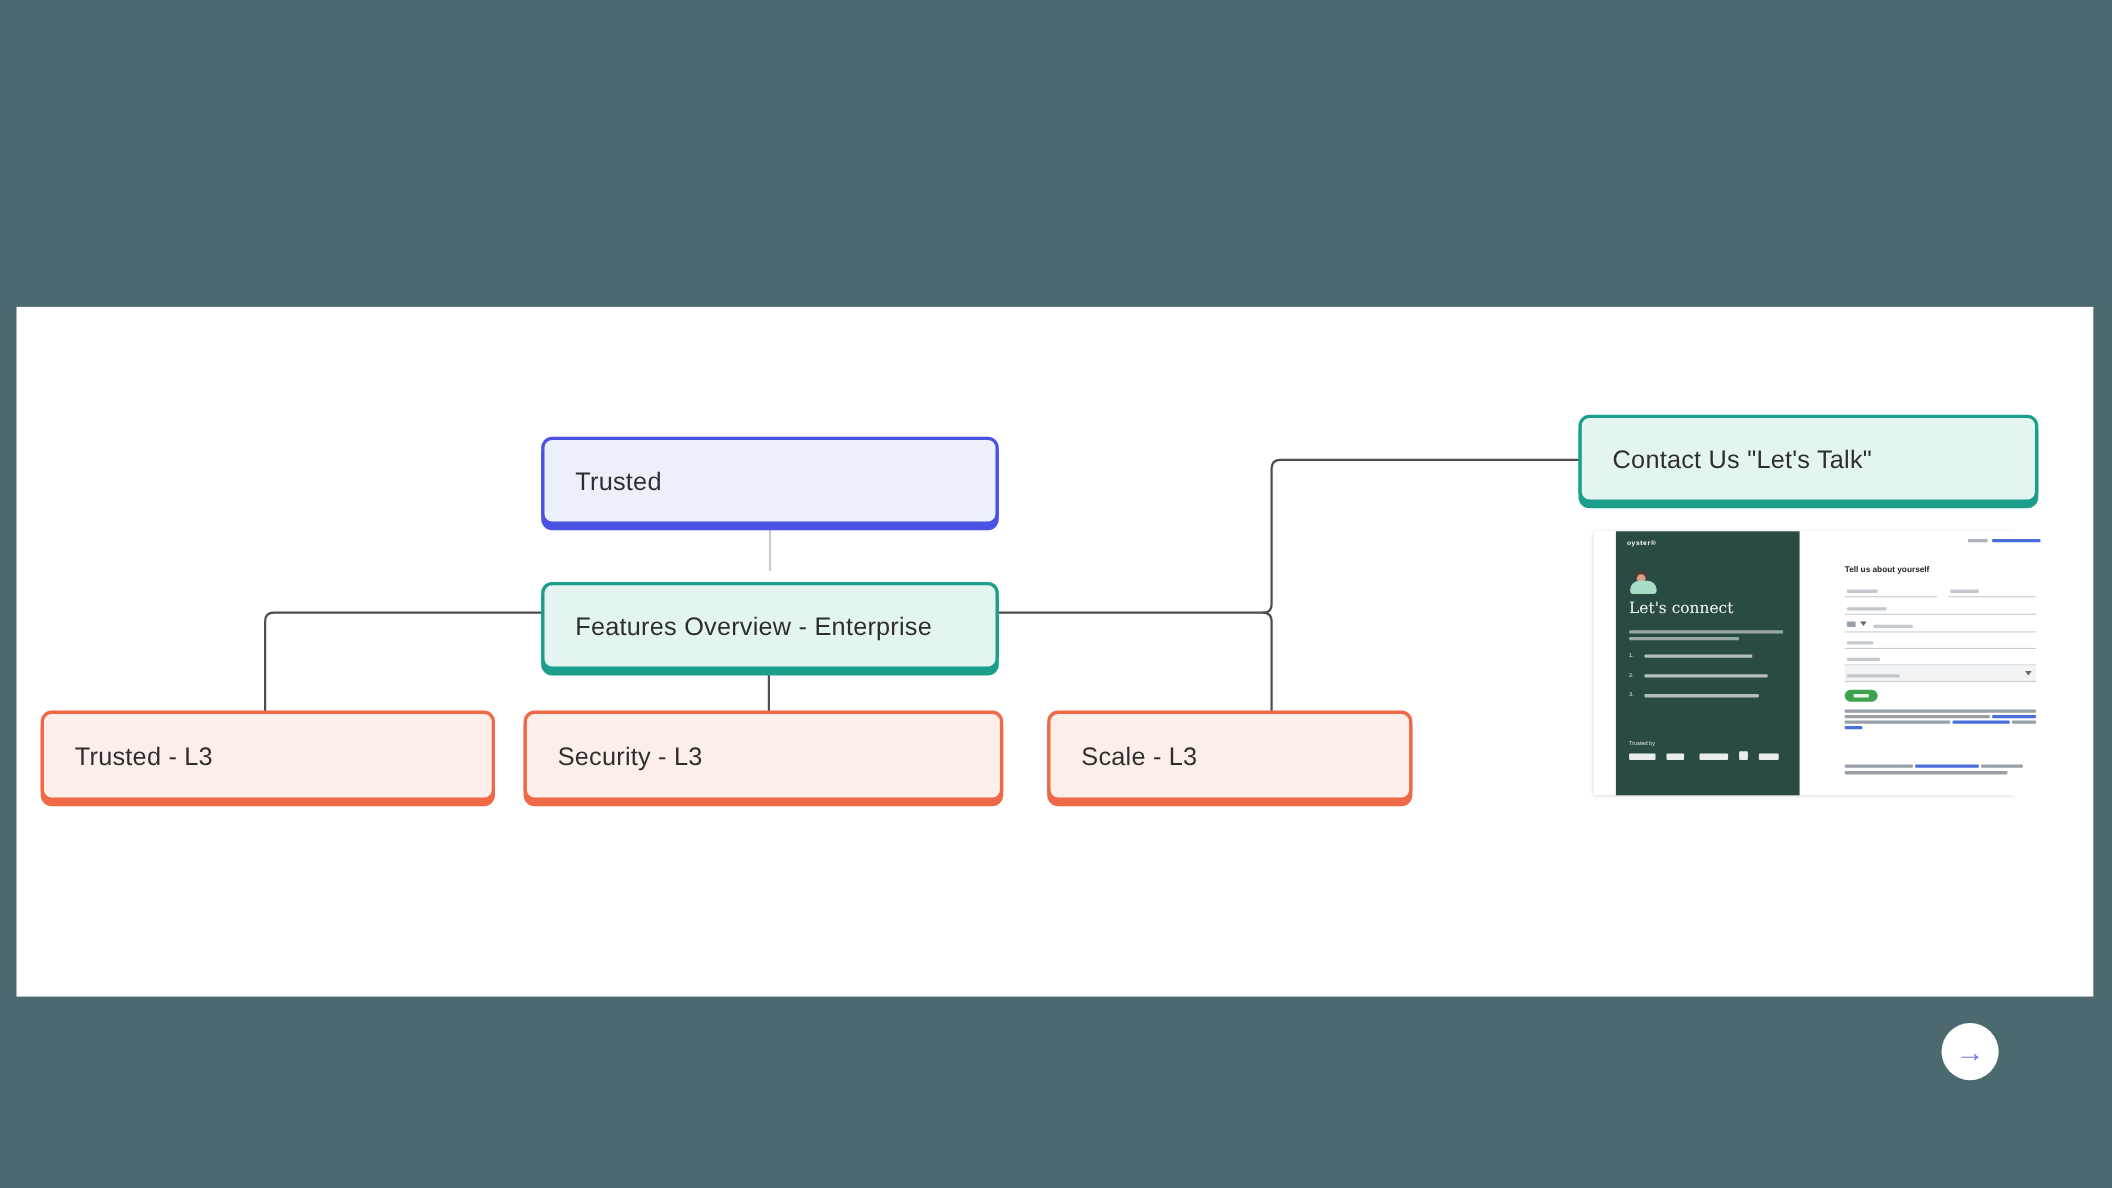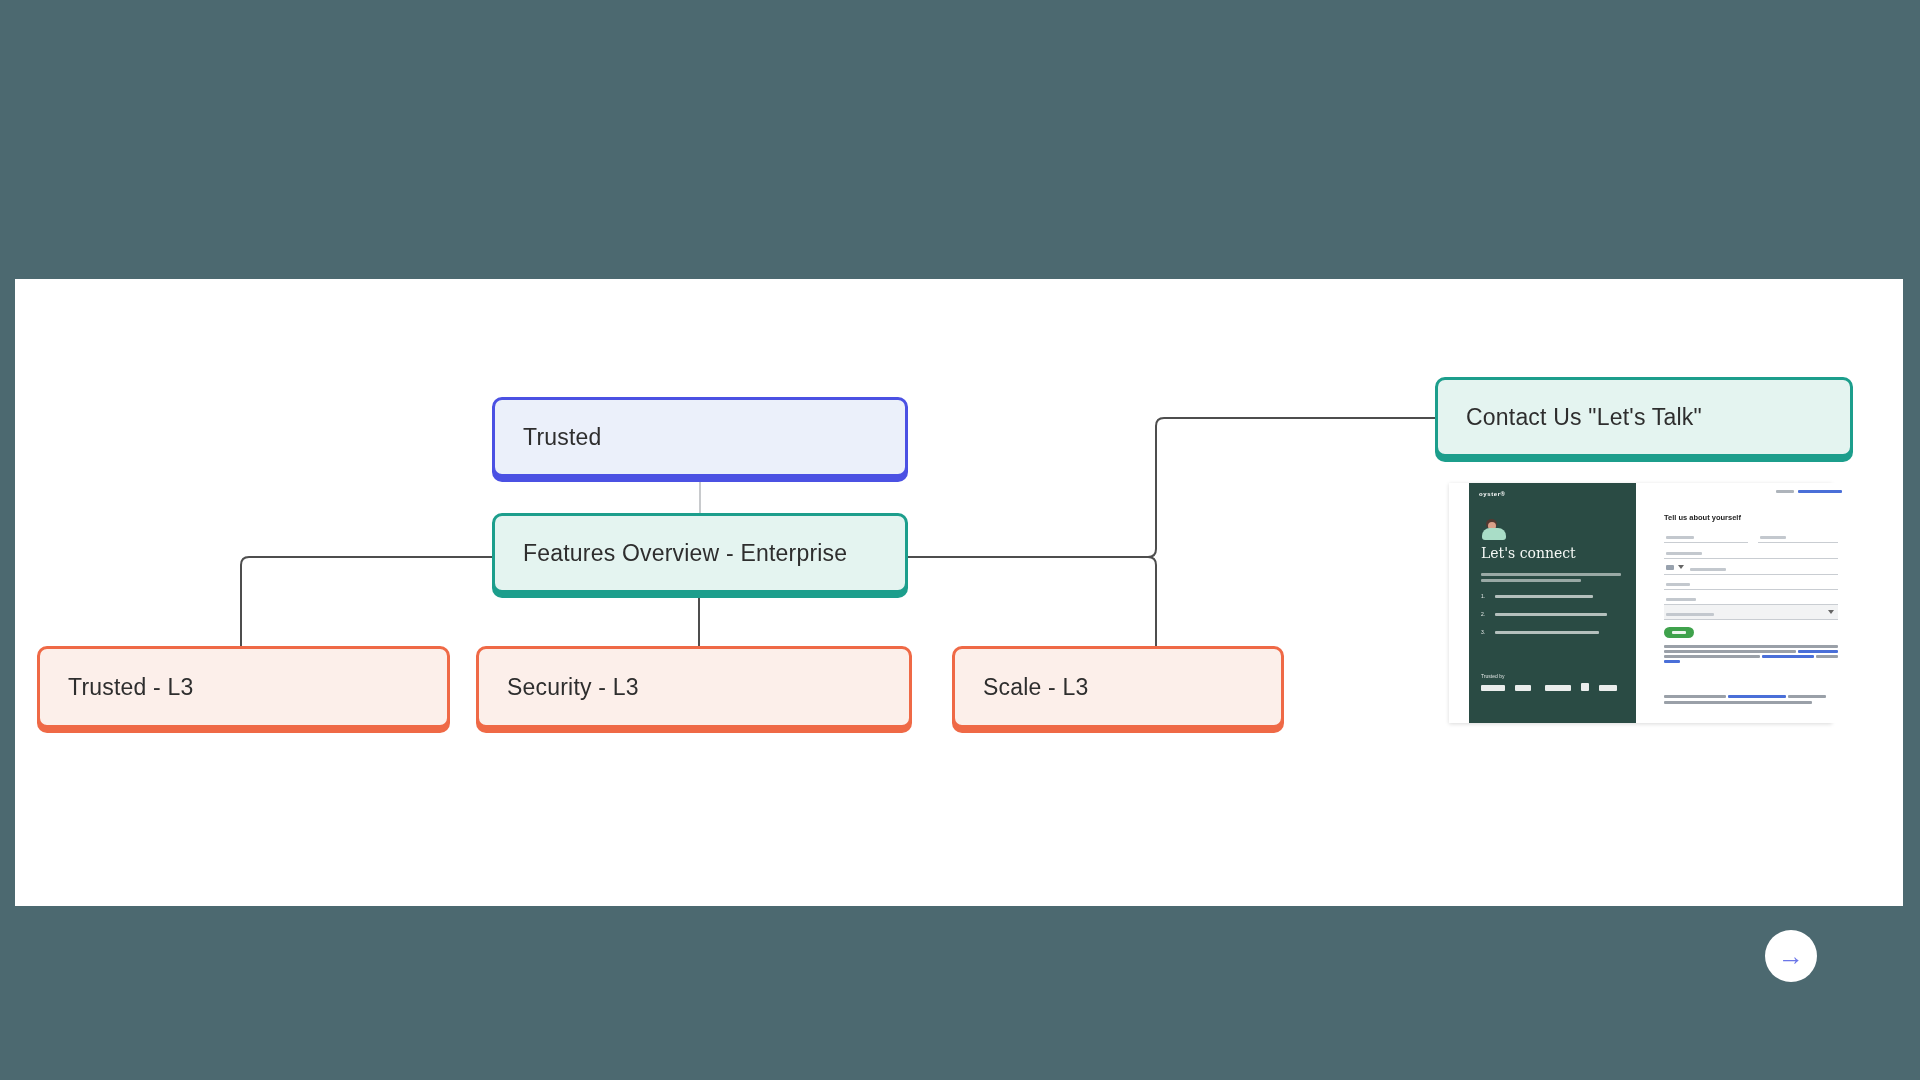--- a/index.html
+++ b/index.html
@@ -22,21 +22,21 @@
     display:flex;align-items:center;padding-left:28px;
     cursor:pointer;
   }
   .node-label{font-size:23px;color:#2E2E2E;letter-spacing:.2px;white-space:pre;}
   
   .preview{
     position:absolute;left:1434px;top:204px;width:383px;height:240px;z-index:2;
     display:flex;box-shadow:0 1px 4px rgba(0,0,0,.15);
   }
   .pv-left{position:relative;width:167px;height:240px;background:#2A4B44;flex:none;margin-left:20px;}
-  .pv-right{position:relative;width:216px;height:240px;background:#FFFFFF;flex:none;}
+  .pv-right{position:relative;width:216px;height:240px;background:#FFFFFF;flex:none;margin-left:13px;}
   .pv-left *,.pv-right *{position:absolute;}
   .pv-logo{left:10px;top:8px;font-size:6px;font-weight:bold;color:#FFFFFF;letter-spacing:.6px;}
   .pv-avatar{left:13px;top:36px;width:24px;height:22px;}
   .pv-hair{left:4px;top:0;width:11px;height:10px;border-radius:50%;background:#523931;}
   .pv-face{left:6px;top:3px;width:8px;height:8px;border-radius:50%;background:#D9A089;}
   .pv-shirt{left:0;top:9px;width:24px;height:12px;border-radius:8px 8px 3px 3px;background:#A9DDC7;}
   .pv-title{left:12px;top:62px;font-family:"DejaVu Serif", serif;font-size:14px;color:#F4F8F5;white-space:nowrap;}
   .wbar{background:rgba(255,255,255,.52);height:3px;border-radius:1px;}
   .wbar2{background:rgba(255,255,255,.65);height:3px;border-radius:1px;}
   .marker{font-size:5px;color:rgba(255,255,255,.9);line-height:5px;}
@@ -77,21 +77,21 @@
 
     <path d="M891 278 H1133 Q1141 278 1141 270 V147 Q1141 139 1149 139 H1422" stroke="#4E4E4E" stroke-width="2" fill="none"></path>
 
     <path d="M1133 278 Q1141 278 1141 286 V370" stroke="#4E4E4E" stroke-width="2" fill="none"></path>
   </svg>
 
   <div class="node" style="left:477px;top:118px;width:416px;height:80px;--bc:#4B51E3;--fc:#EBF0FA">
     <span class="node-label">Trusted</span>
   </div>
 
-  <div class="node" style="left:477px;top:234px;width:416px;height:80px;--bc:#1C9E8C;--fc:#E4F4F0">
+  <div class="node" style="left:477px;top:250px;width:416px;height:80px;--bc:#1C9E8C;--fc:#E4F4F0">
     <span class="node-label">Features Overview - Enterprise</span>
   </div>
 
   <div class="node" style="left:22px;top:367px;width:413px;height:82px;--bc:#EF6946;--fc:#FCEFEA">
     <span class="node-label">Trusted - L3</span>
   </div>
 
   <div class="node" style="left:461px;top:367px;width:436px;height:82px;--bc:#EF6946;--fc:#FCEFEA">
     <span class="node-label">Security - L3</span>
   </div>

